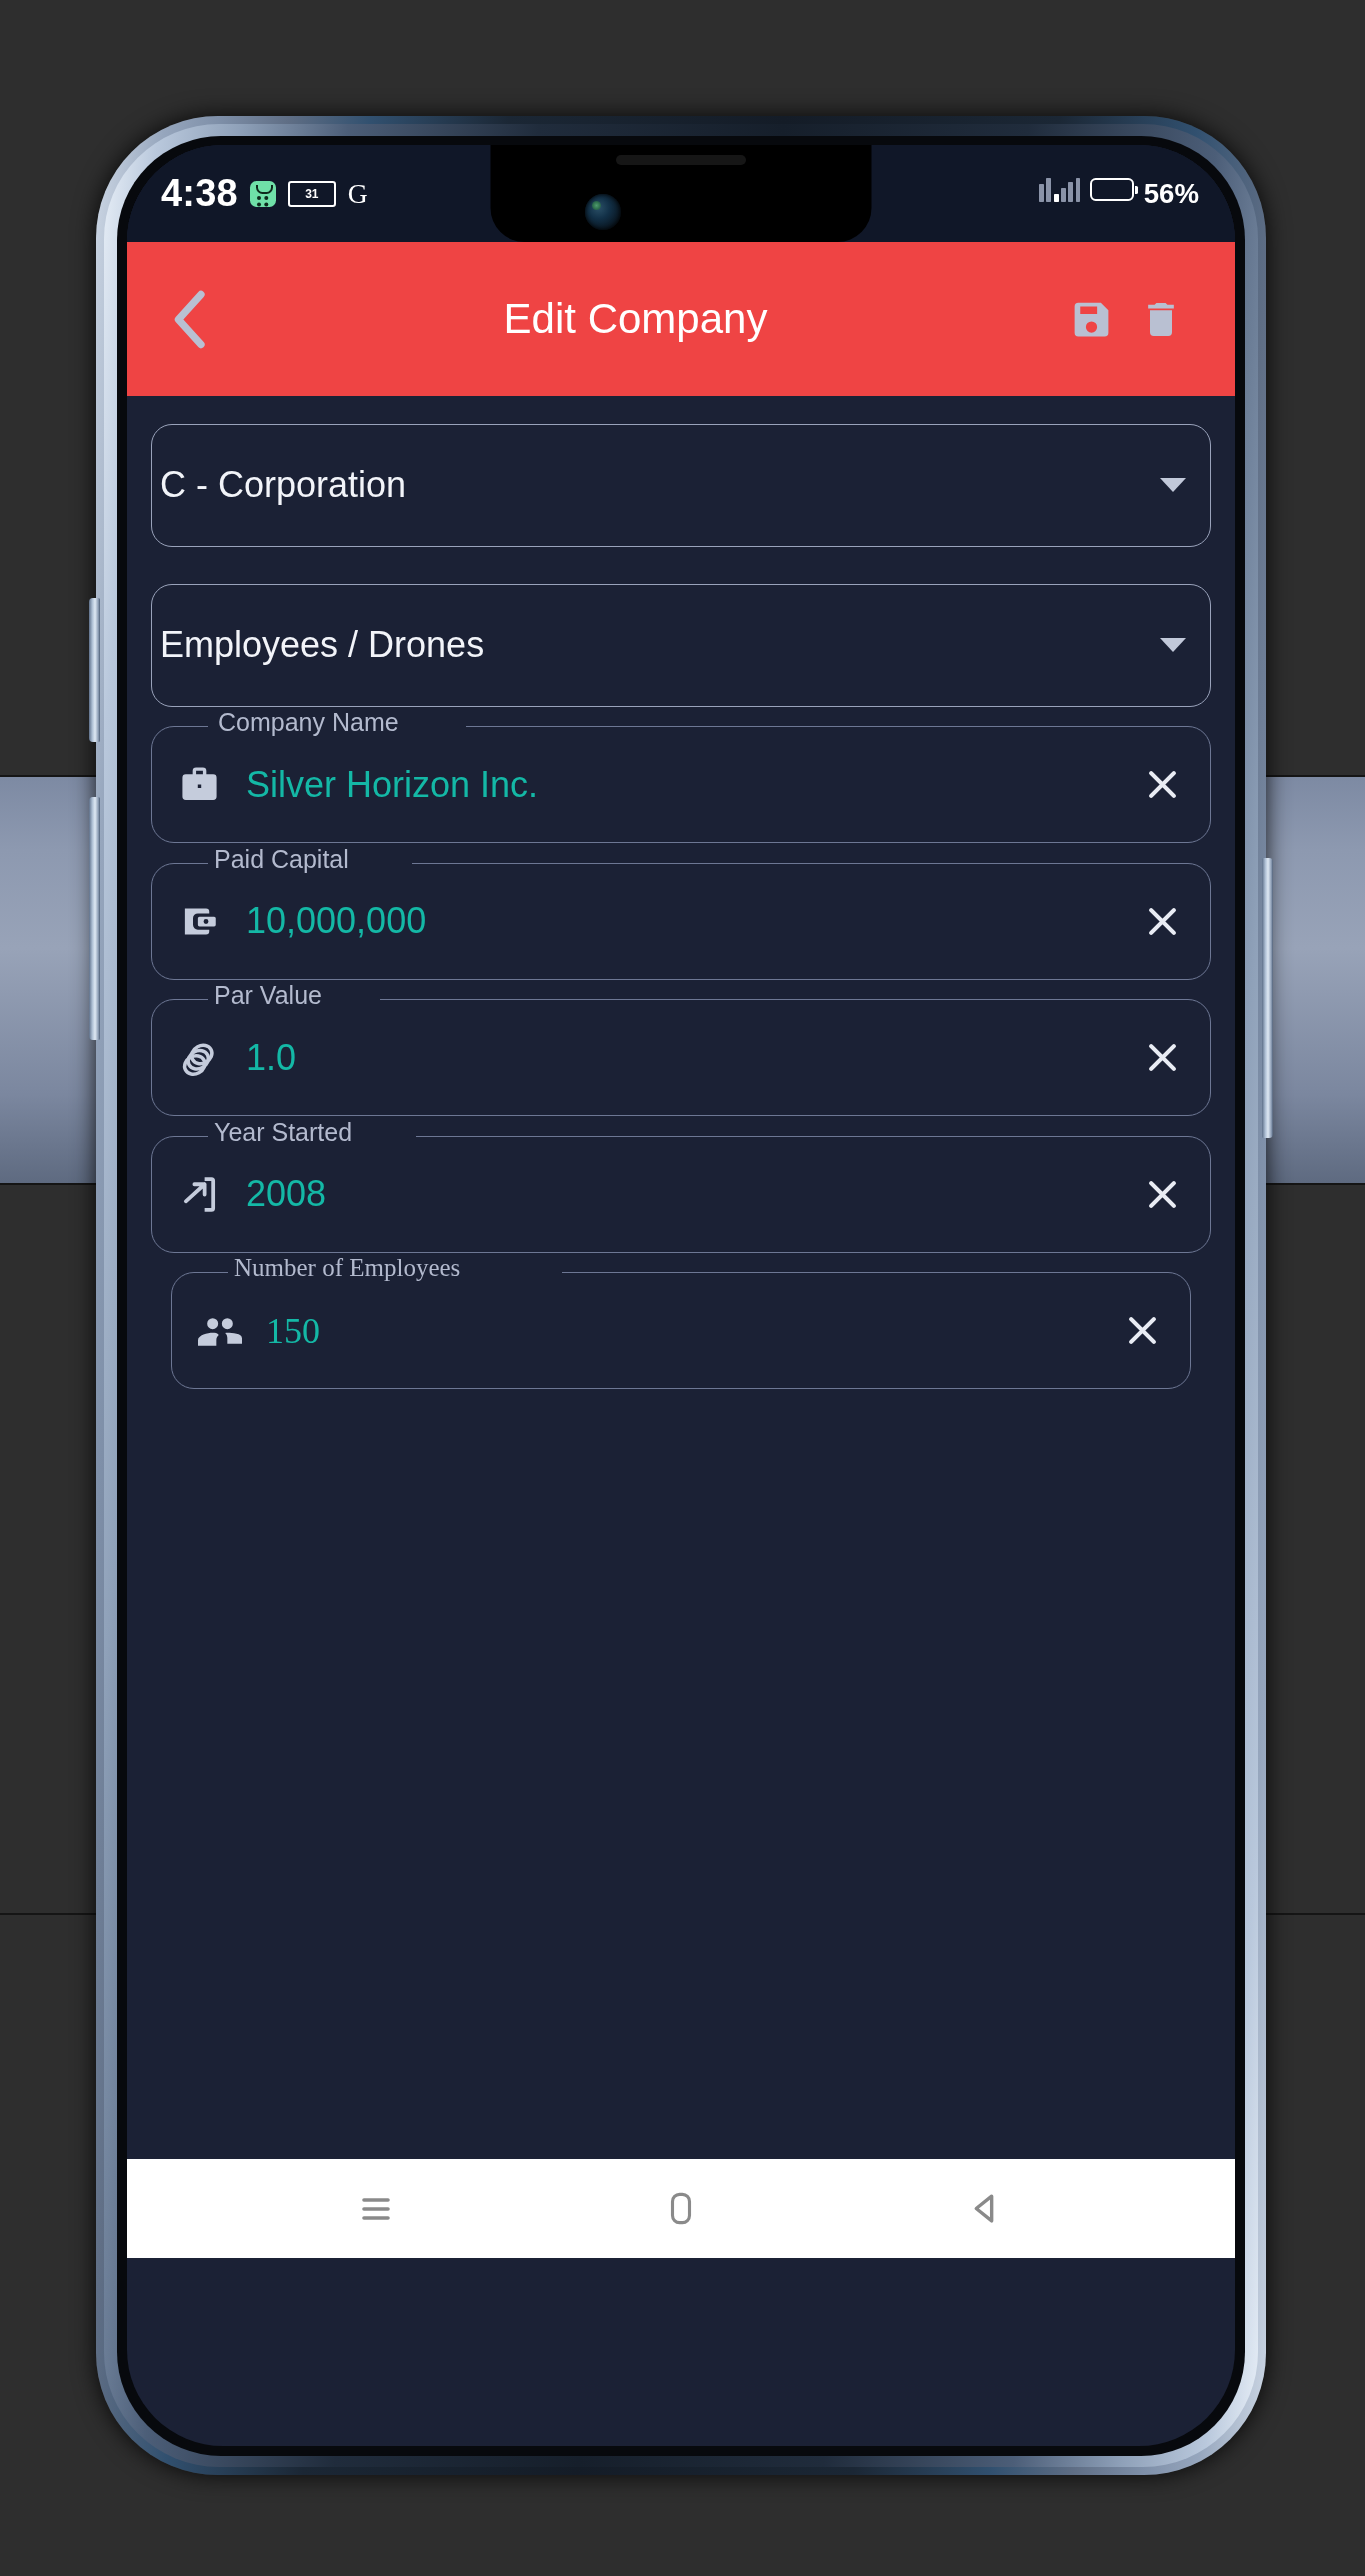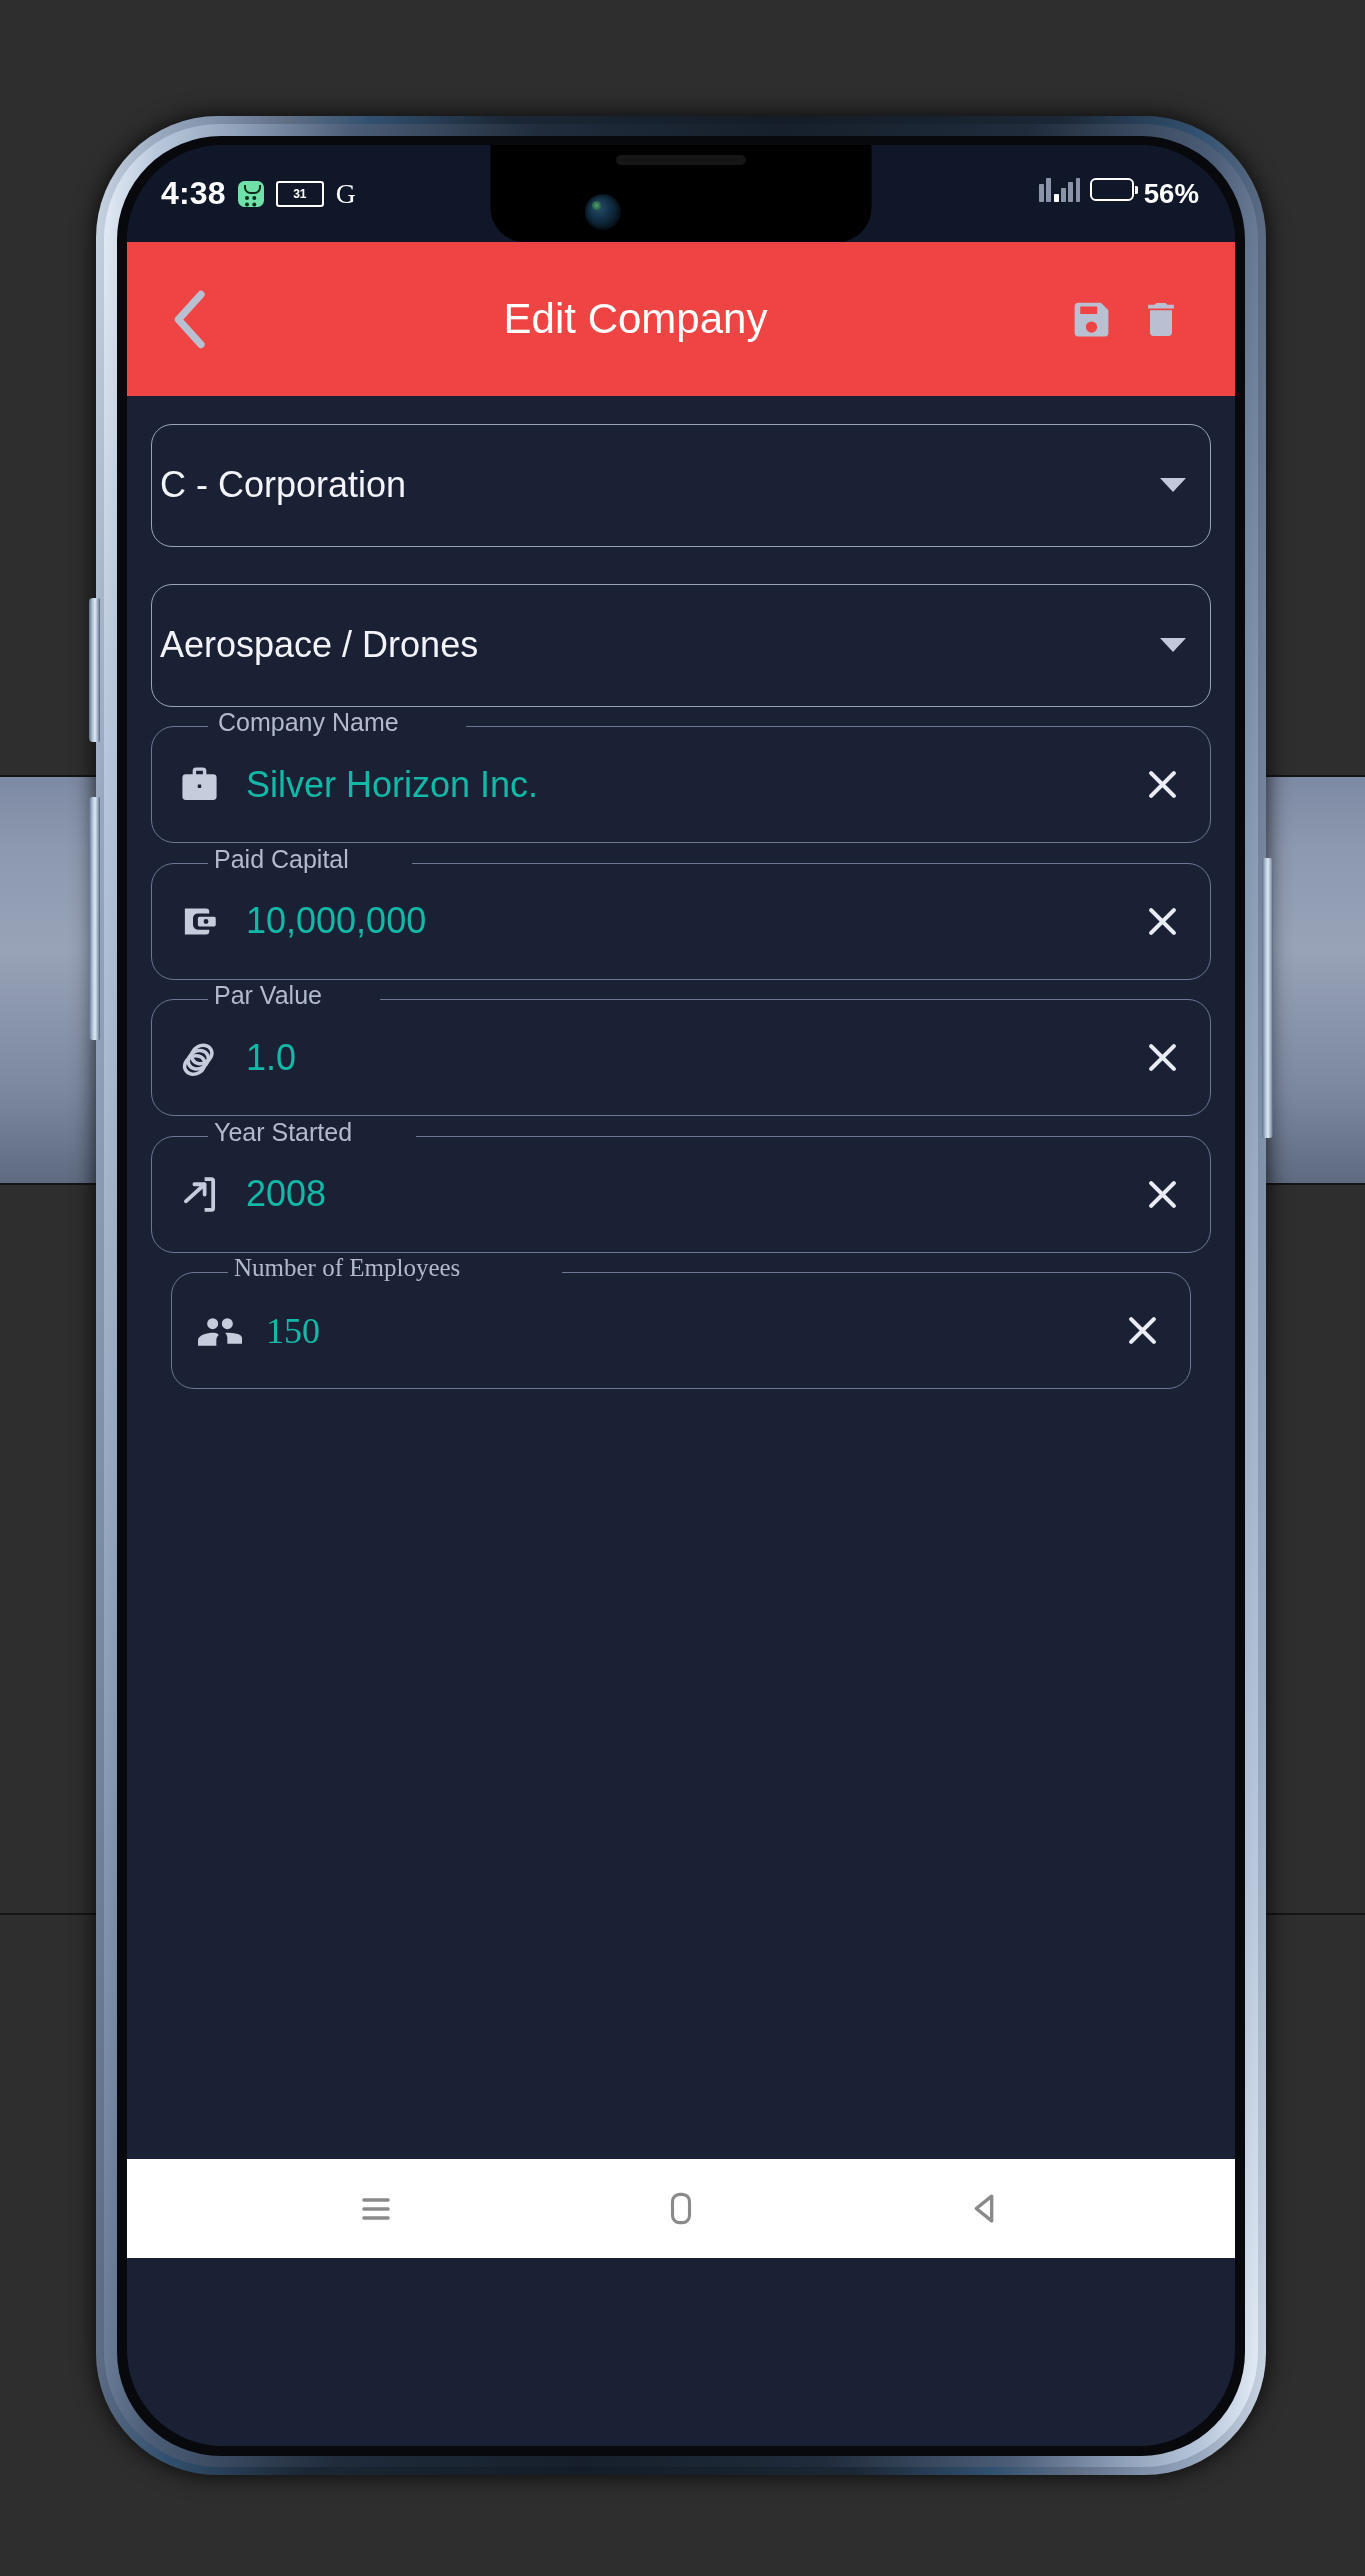--- a/index.html
+++ b/index.html
@@ -149,21 +149,21 @@
     padding: 0 36px 0 34px;
     z-index: 50;
   }
   #status-left {
     display: flex;
     align-items: center;
     gap: 12px;
   }
   #status-time {
     color: #ffffff;
-    font-size: 32px;
+    font-size: 38px;
     font-weight: 600;
     letter-spacing: 0.2px;
   }
   .status-icon { display: flex; align-items: center; }
   #icon-tasks {
     width: 26px; height: 26px;
     border-radius: 6.5px;
     background: #6fe0a8;
     position: relative;
   }
@@ -489,21 +489,21 @@
         <div class="dropdown">
           <span class="dropdown-value">C - Corporation</span>
           <span class="dropdown-caret"></span>
         </div>
       </div>
 
       <div class="gap-dd"></div>
 
       <div class="field-row">
         <div class="dropdown">
-          <span class="dropdown-value">Aerospace / Drones</span>
+          <span class="dropdown-value">Employees / Drones</span>
           <span class="dropdown-caret"></span>
         </div>
       </div>
 
       <div class="field-row">
         <div class="textfield">
           <span class="tf-outline"></span>
           <span class="tf-notch" style="left:57px; width:258px;"></span>
           <span class="tf-label" style="left:67px;">Company Name</span>
           <span class="tf-inner">

